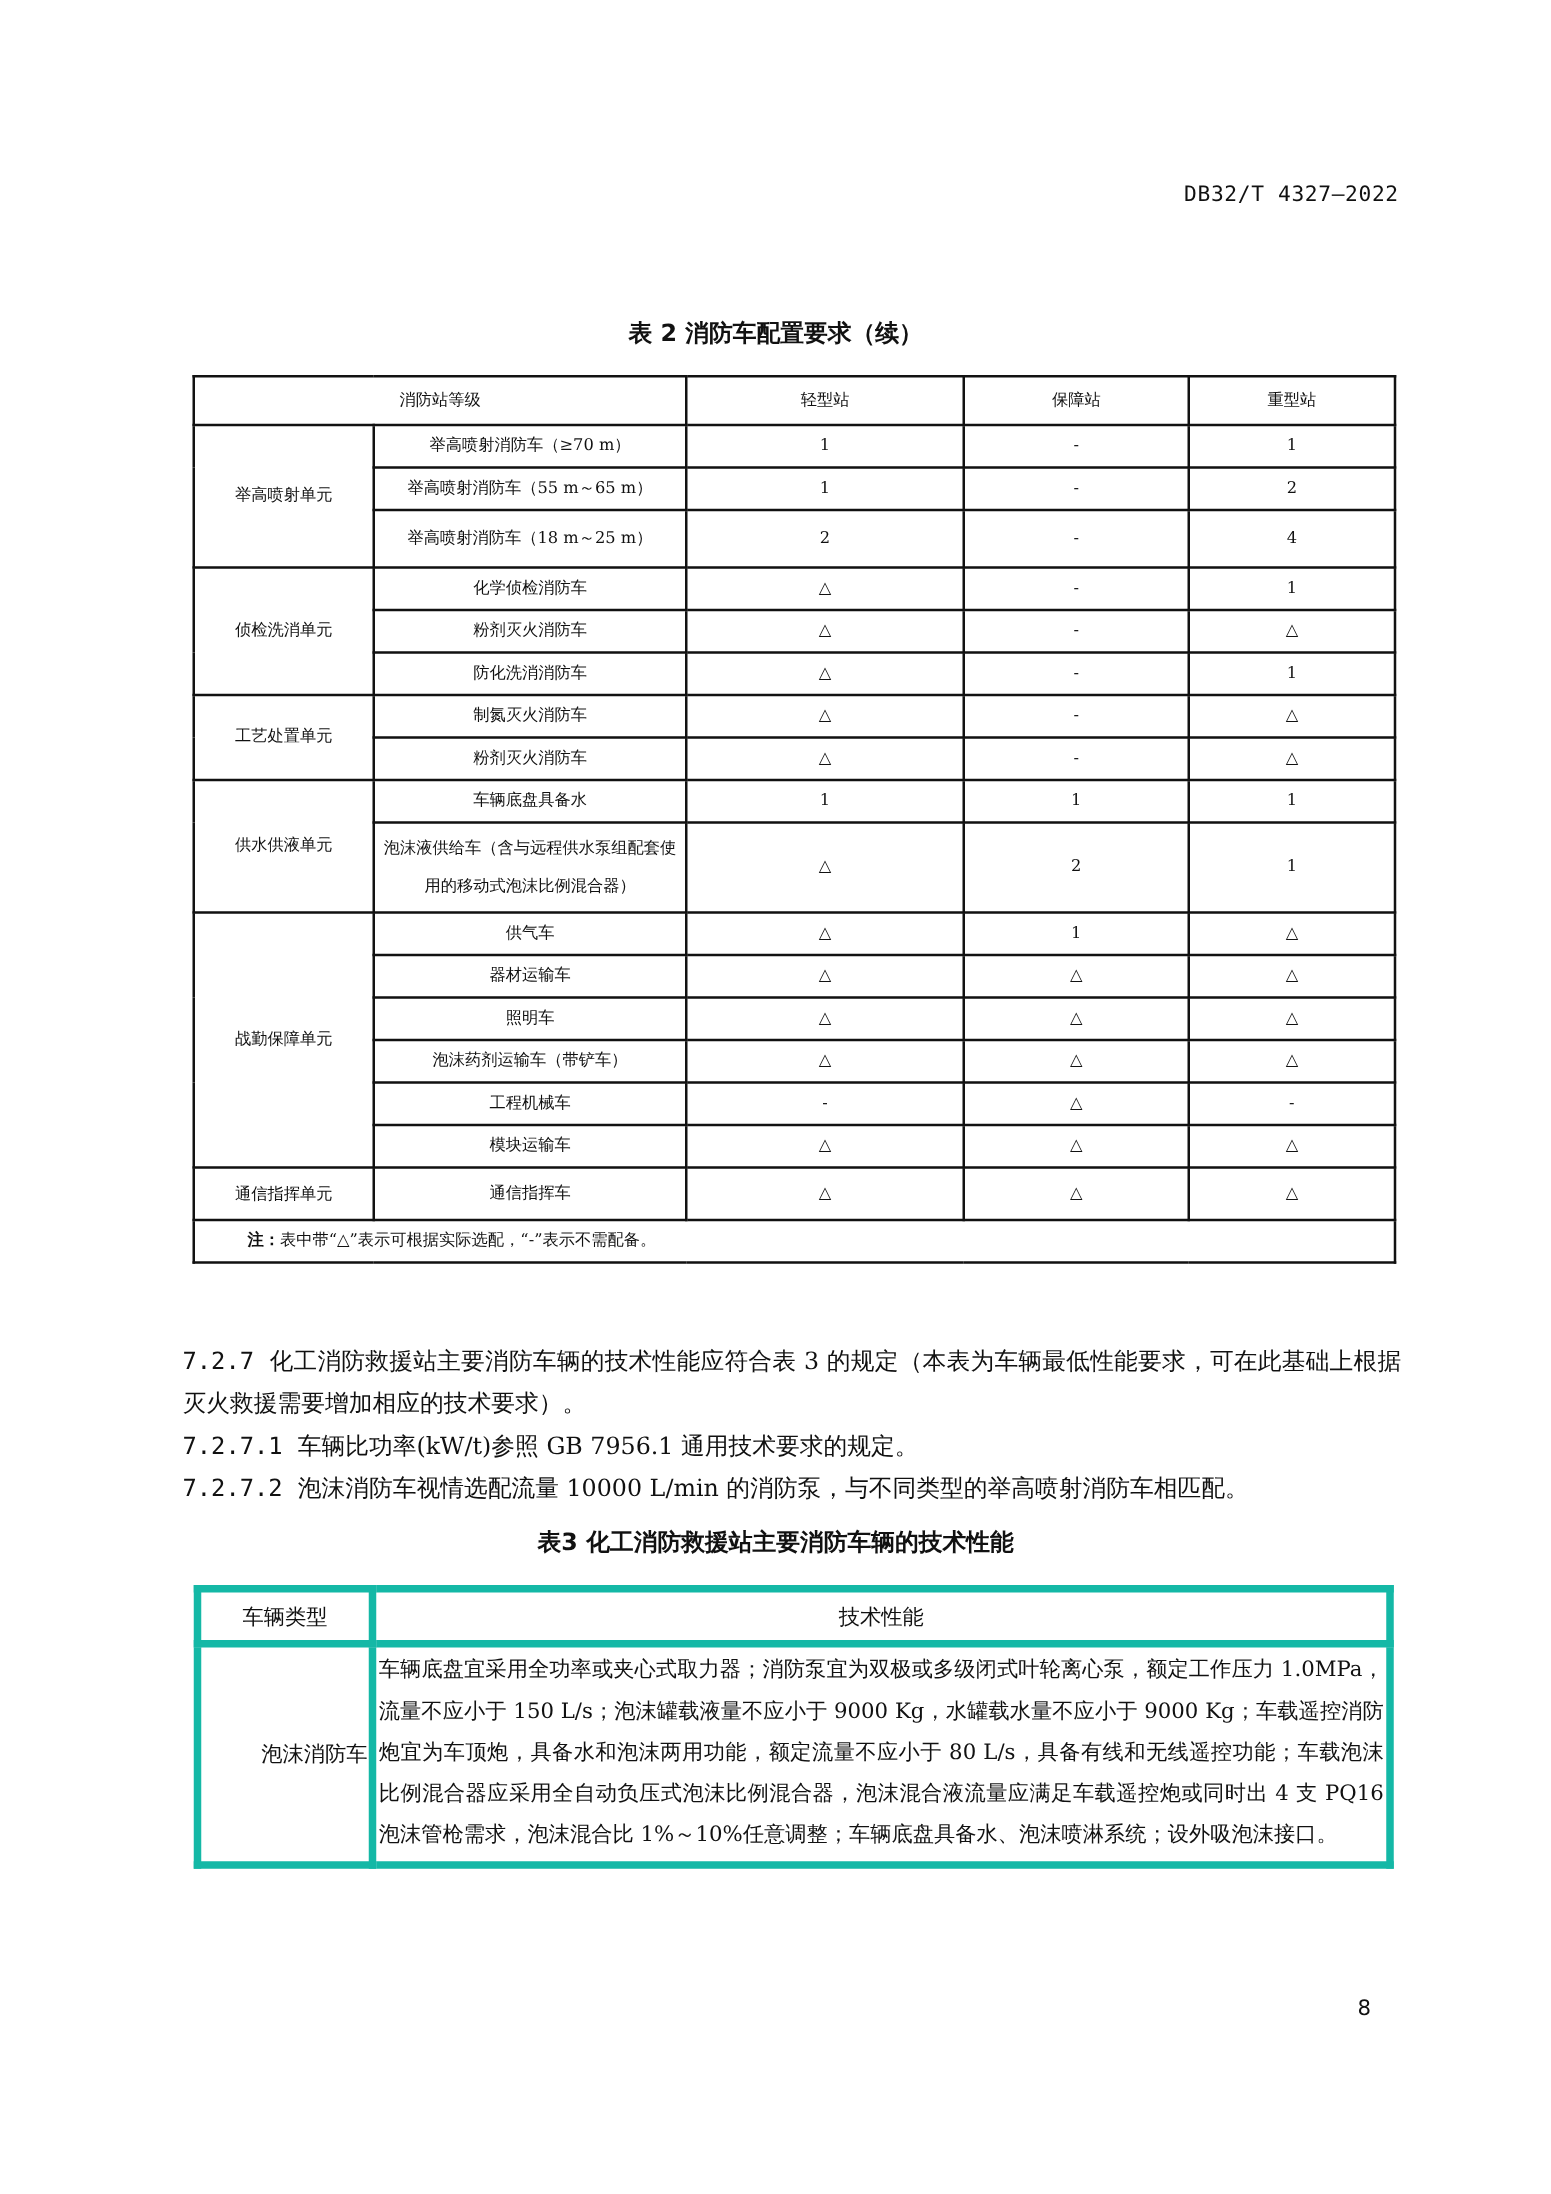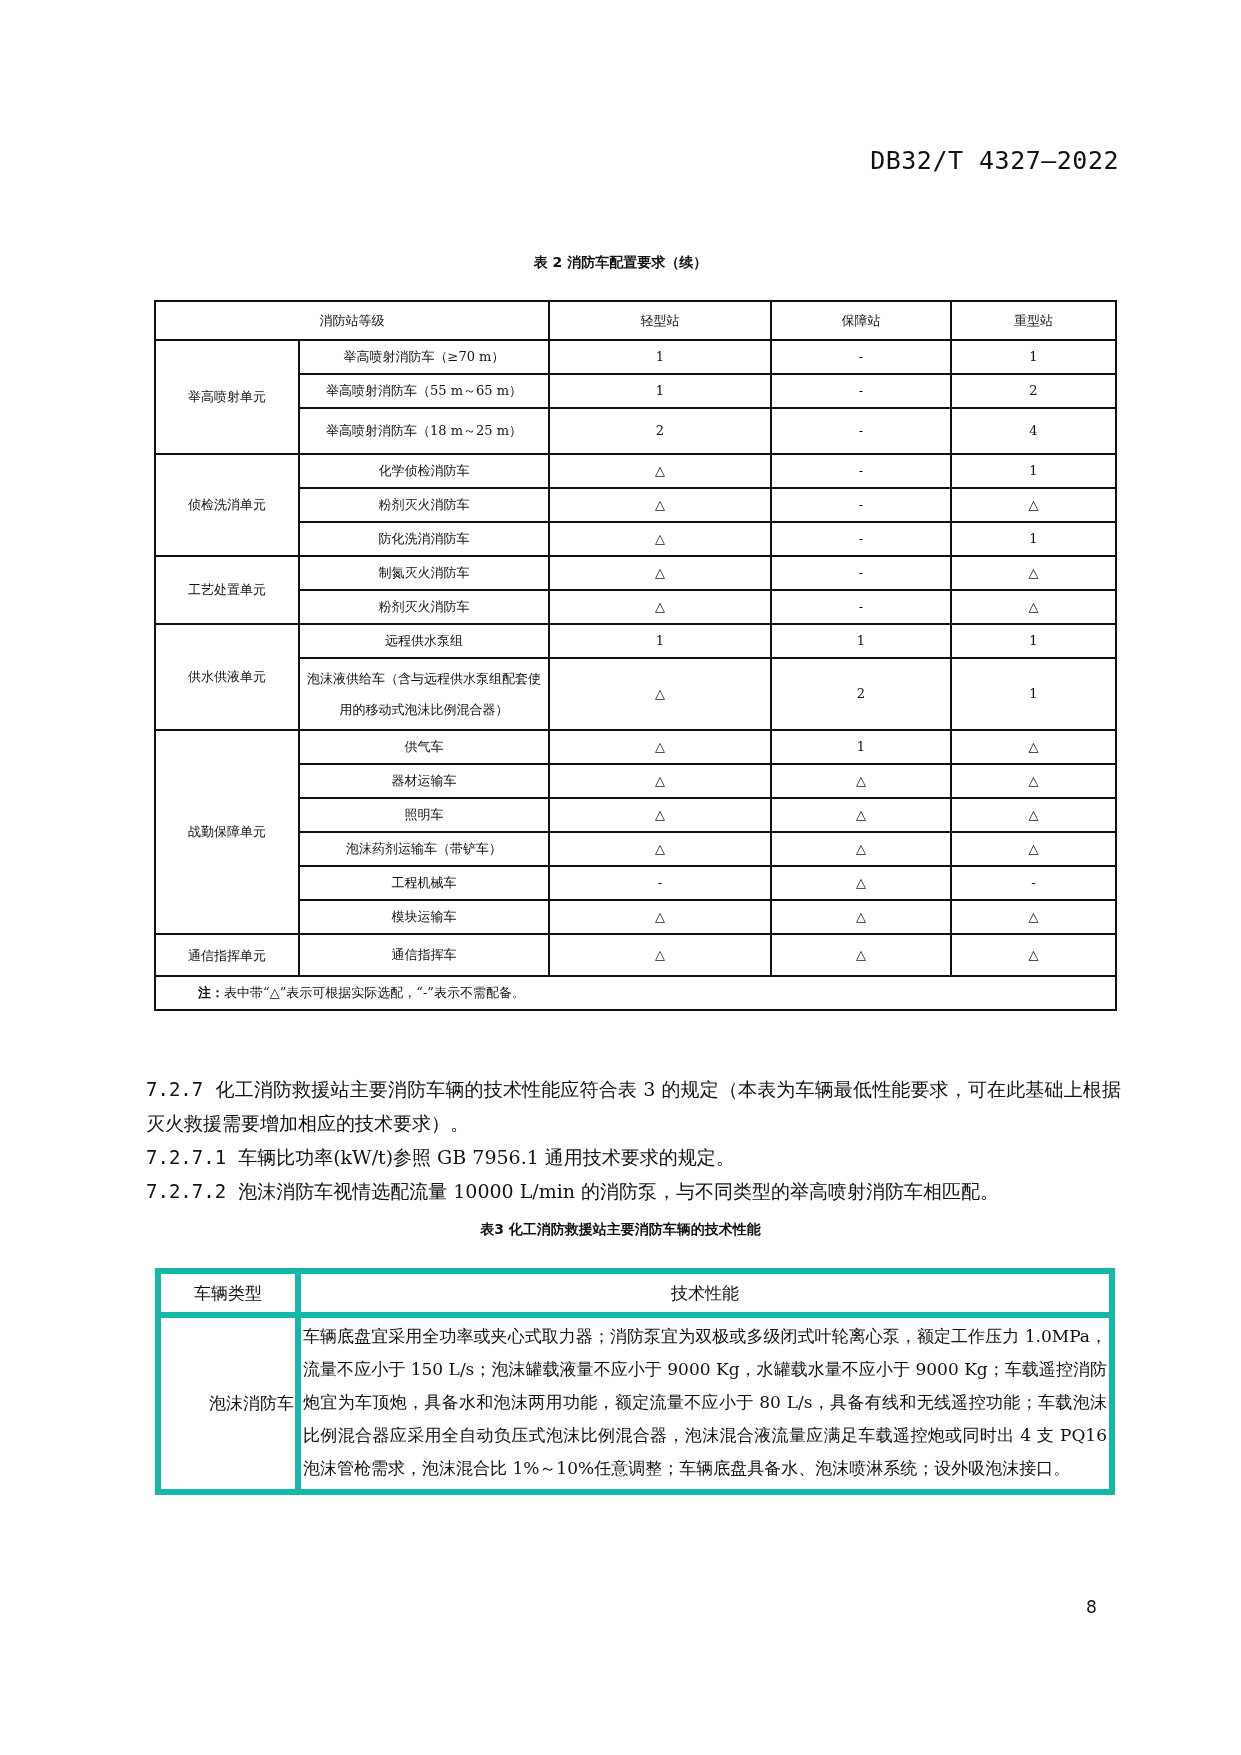--- a/index.html
+++ b/index.html
@@ -4,26 +4,26 @@
 <style>
   html, body { margin: 0; padding: 0; background: #ffffff; }
   body {
     width: 1241px; height: 1755px; position: relative; overflow: hidden;
     font-family: "DejaVu Serif", "Liberation Serif", serif;
     color: #111111;
   }
   .doc-code {
     position: absolute; right: 122px; top: 146px;
     font-family: "DejaVu Sans Mono", "Liberation Mono", monospace;
-    font-size: 25px; letter-spacing: 0.5px;
+    font-size: 17px; letter-spacing: 0.5px;
   }
   .table-title {
     position: absolute; left: 0; width: 1241px; text-align: center;
     font-family: "DejaVu Sans", "Liberation Sans", sans-serif;
-    font-weight: bold; font-size: 14px;
+    font-weight: bold; font-size: 19px;
   }
   table.t2 {
     position: absolute; left: 154px; top: 300px; width: 961px;
     border-collapse: collapse; table-layout: fixed;
     font-size: 13px;
   }
   table.t2 td, table.t2 th {
     border: 2px solid #111; text-align: center; vertical-align: middle;
     font-weight: normal; padding: 0 2px; line-height: 30px;
   }
@@ -127,21 +127,21 @@
     </tr>
     <tr>
       <td>粉剂灭火消防车</td>
       <td>△</td>
       <td>-</td>
       <td>△</td>
     </tr>
 
     <tr>
       <td rowspan="2">供水供液单元</td>
-      <td>远程供水泵组</td>
+      <td>车辆底盘具备水</td>
       <td>1</td>
       <td>1</td>
       <td>1</td>
     </tr>
     <tr>
       <td class="wrap">泡沫液供给车（含与远程供水泵组配套使用的移动式泡沫比例混合器）</td>
       <td>△</td>
       <td>2</td>
       <td>1</td>
     </tr>

